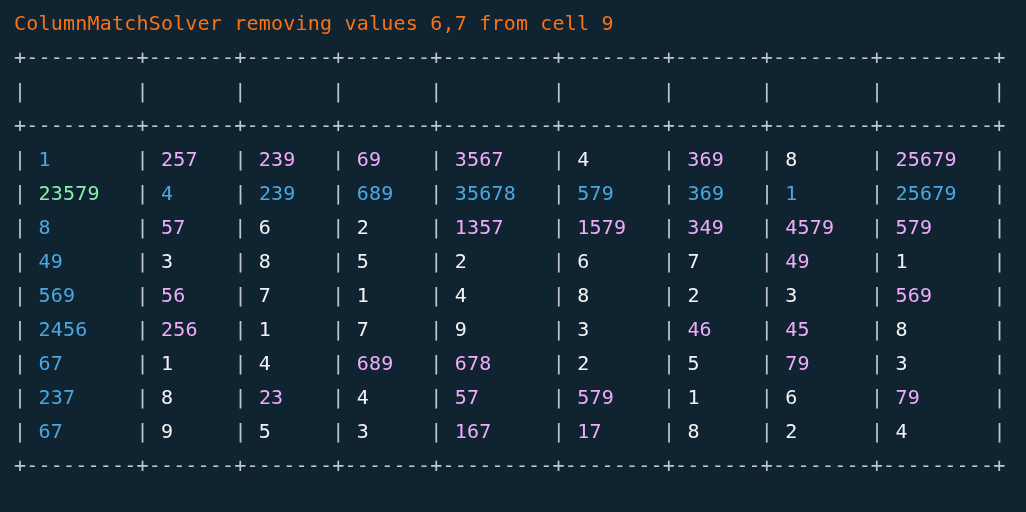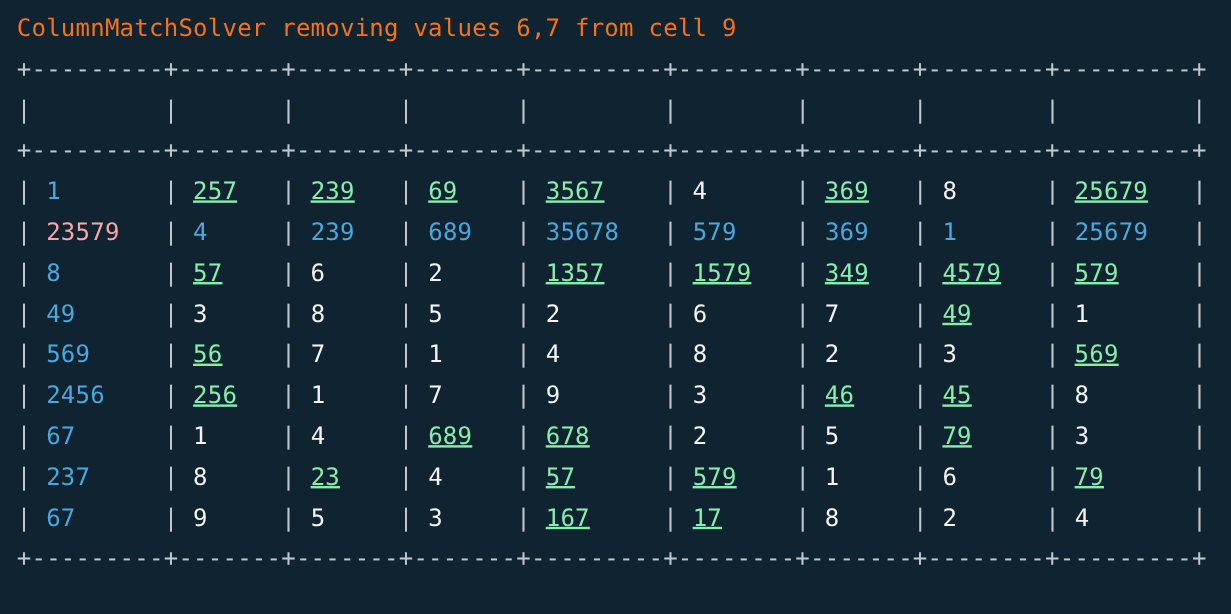--- a/index.html
+++ b/index.html
@@ -13,23 +13,23 @@
     letter-spacing: 0.2px;
   }
   .wrap {
     padding: 6px 10px 10px 14px;
     white-space: pre;
   }
   .msg  { color: #f97316; }
   .sep  { color: #bfc7cd; }
   .bar  { color: #bfc7cd; }
   .c-blue   { color: #4aa8e0; }
-  .c-red    { color: #fca5a5; }
+  .c-red    { color: #86efac; }
   .c-white  { color: #f3f3f3; }
-  .c-grey   { color: #86efac; text-decoration: underline; }
+  .c-grey   { color: #f0abfc; }
 </style>
 </head>
 <body>
 
 <div class="wrap" id="out"><span class="msg">ColumnMatchSolver removing values 6,7 from cell 9</span>
 <span class="sep">+---------+-------+-------+-------+---------+--------+-------+--------+---------+</span>
 <span><span class="bar">| </span><span></span><span>        </span><span class="bar">| </span><span></span><span>      </span><span class="bar">| </span><span></span><span>      </span><span class="bar">| </span><span></span><span>      </span><span class="bar">| </span><span></span><span>        </span><span class="bar">| </span><span></span><span>       </span><span class="bar">| </span><span></span><span>      </span><span class="bar">| </span><span></span><span>       </span><span class="bar">| </span><span></span><span>        </span><span class="bar">|</span></span>
 <span class="sep">+---------+-------+-------+-------+---------+--------+-------+--------+---------+</span>
 <span><span class="bar">| </span><span class="c-blue">1</span><span>       </span><span class="bar">| </span><span class="c-grey">257</span><span>   </span><span class="bar">| </span><span class="c-grey">239</span><span>   </span><span class="bar">| </span><span class="c-grey">69</span><span>    </span><span class="bar">| </span><span class="c-grey">3567</span><span>    </span><span class="bar">| </span><span class="c-white">4</span><span>      </span><span class="bar">| </span><span class="c-grey">369</span><span>   </span><span class="bar">| </span><span class="c-white">8</span><span>      </span><span class="bar">| </span><span class="c-grey">25679</span><span>   </span><span class="bar">|</span></span>
 <span><span class="bar">| </span><span class="c-red">23579</span><span>   </span><span class="bar">| </span><span class="c-blue">4</span><span>     </span><span class="bar">| </span><span class="c-blue">239</span><span>   </span><span class="bar">| </span><span class="c-blue">689</span><span>   </span><span class="bar">| </span><span class="c-blue">35678</span><span>   </span><span class="bar">| </span><span class="c-blue">579</span><span>    </span><span class="bar">| </span><span class="c-blue">369</span><span>   </span><span class="bar">| </span><span class="c-blue">1</span><span>      </span><span class="bar">| </span><span class="c-blue">25679</span><span>   </span><span class="bar">|</span></span>

